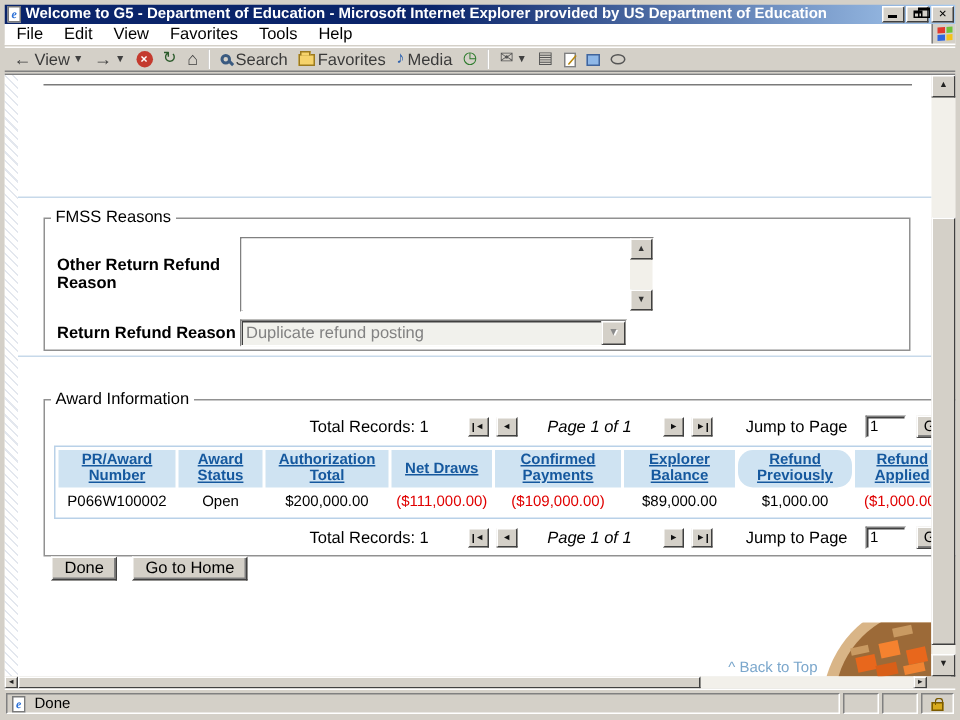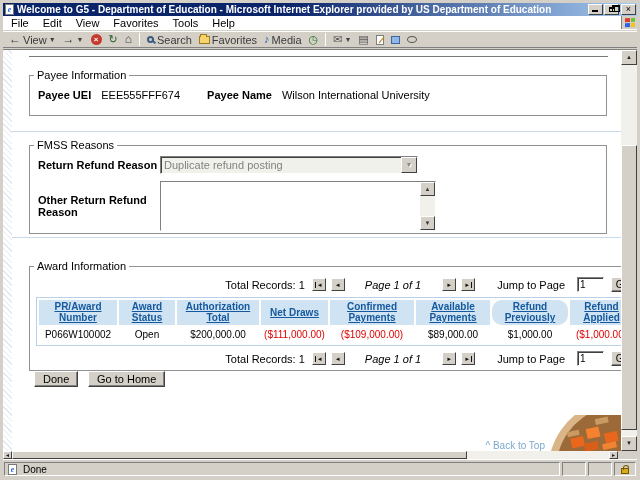--- a/index.html
+++ b/index.html
@@ -100,21 +100,21 @@
   .ta-wrap { width:276px; height:50px; display:flex; background:#fff;
     border:1px solid; border-color:#808080 #fff #fff #808080; box-shadow:inset 1px 1px 0 #404040; }
   .ta-wrap textarea { flex:1; border:none; resize:none; outline:none; overflow:hidden;
     font-family:"Liberation Sans",sans-serif; font-size:11px; padding:1px 2px; }
   .ta-scroll { width:15px; background:#f2f0ea; display:flex; flex-direction:column; justify-content:space-between; }
   .sbtn { height:14px; background:#d4d0c8; border:1px solid; border-color:#fff #404040 #404040 #fff;
     font-size:6px; color:#333; text-align:center; line-height:12px; padding:0; }
 
   
   .pager { display:flex; align-items:center; justify-content:flex-end; height:25px; padding-right:8px; font-size:11px; }
-  .pg-total { margin-right:2px; }
+  .pg-total { margin-right:21px; }
   .nav-btn { width:14px; height:13px; background:#d4d0c8; border:1px solid; border-color:#fff #404040 #404040 #fff;
     display:inline-flex; align-items:center; justify-content:center; gap:1px; margin-left:5px; padding:0; }
   .nb-tri { font-size:6px; color:#111; line-height:6px; }
   .nb-bar { width:1px; height:6px; background:#111; }
   .pg-page { margin:0 16px 0 20px;font-style:italic; }
   .jump-lbl { margin:0 12px 0 22px; }
   .jump-input { width:27px; height:15px; border:1px solid; border-color:#808080 #fff #fff #808080;
     box-shadow:inset 1px 1px 0 #404040; font-size:10px; padding:0 2px; font-family:"Liberation Sans",sans-serif; }
   .go-btn { margin-left:7px; width:23px; height:15px; background:#d4d0c8; border:1px solid;
     border-color:#fff #404040 #404040 #fff; box-shadow:inset -1px -1px 0 #808080; font-size:10px; line-height:12px; padding:0; }
@@ -261,51 +261,42 @@
         <span class="i-discuss"></span>
       </span>
   </div>
 
   <div class="viewport">
     <div class="hatch"></div>
 
     <div class="page">
       <div class="rule-top"></div>
 
-      <fieldset class="fs fs-payee">
-        <legend>Payee Information</legend>
-        <div class="payee-row">
-          <span class="lbl">Payee UEI</span>
-          <span class="val g1">EEE555FFF674</span>
-          <span class="lbl g2">Payee Name</span>
-          <span class="val g1">Wilson International University</span>
-        </div>
-      </fieldset>
 
       <div class="divider d1"></div>
 
       <fieldset class="fs fs-fmss">
         <legend>FMSS Reasons</legend>
-        <div class="fmss-row r1">
-          <span class="lbl fmss-lbl">Return Refund Reason</span>
-          <span class="fake-select">
-            <span class="fs-text">Duplicate refund posting</span>
-            <span class="fs-btn">▼</span>
-          </span>
-        </div>
         <div class="fmss-row r2">
           <span class="lbl fmss-lbl">Other Return Refund Reason</span>
           <span class="ta-wrap">
             <textarea style=""></textarea>
             <span class="ta-scroll">
               <button class="sbtn">▲</button>
               <button class="sbtn">▼</button>
             </span>
           </span>
         </div>
+        <div class="fmss-row r1">
+          <span class="lbl fmss-lbl">Return Refund Reason</span>
+          <span class="fake-select">
+            <span class="fs-text">Duplicate refund posting</span>
+            <span class="fs-btn">▼</span>
+          </span>
+        </div>
       </fieldset>
 
       <div class="divider d2"></div>
 
       <fieldset class="fs fs-award">
         <legend>Award Information</legend>
 
         <div class="pager">
           <span class="pg-total">Total Records: 1</span>
           <button class="nav-btn">
@@ -341,21 +332,21 @@
               <th class="c3">
                     <a href="#">Authorization Total</a>
                   </th>
               <th class="c4">
                     <a href="#">Net Draws</a>
                   </th>
               <th class="c5">
                     <a href="#">Confirmed Payments</a>
                   </th>
               <th class="c6">
-                    <a href="#">Available Payments</a>
+                    <a href="#">Explorer Balance</a>
                   </th>
               <th class="c7">
                     <a href="#">Refund Previously</a>
                   </th>
               <th class="c8">
                     <a href="#">Refund Applied</a>
                   </th>
             </tr>
             <tr>
               <td>P066W100002</td>

